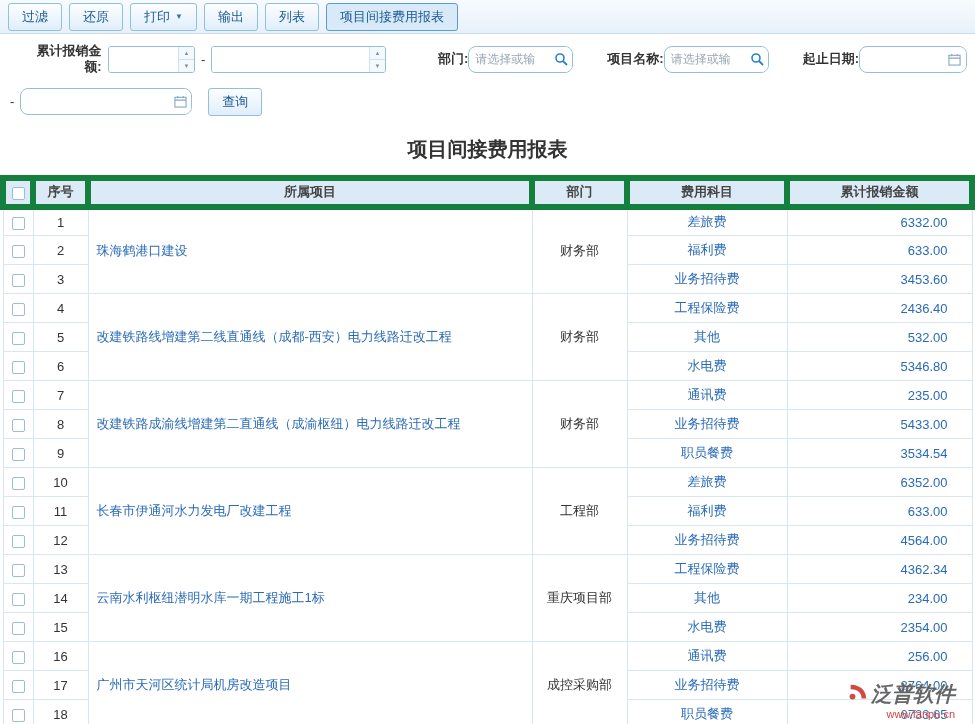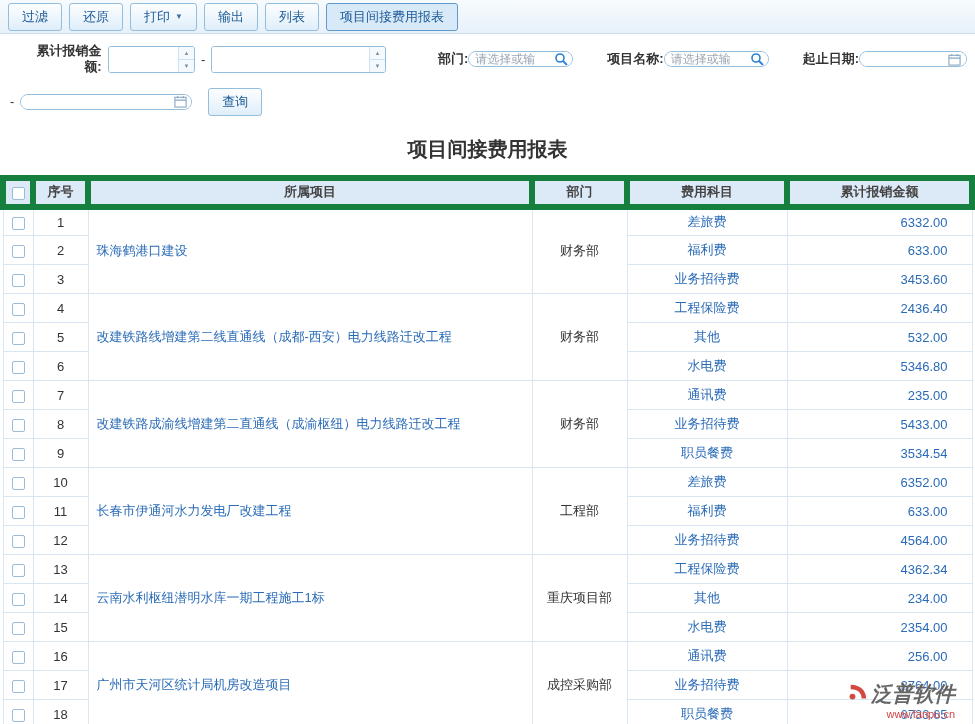--- a/index.html
+++ b/index.html
@@ -49,21 +49,21 @@
     padding: 0 6px; font-size: 13px; font-family: inherit;
   }
   .spin-col { display: flex; flex-direction: column; border-left: 1px solid #cfe2f1; width: 16px; }
   .spin-btn {
     flex: 1; display: flex; align-items: center; justify-content: center;
     font-size: 6px; color: #7a93ab; background: #f4f9fd; cursor: pointer;
   }
   .spin-btn + .spin-btn { border-top: 1px solid #cfe2f1; }
 
   .search-input, .date-input {
-    display: inline-flex; align-items: center; height: 16px;
+    display: inline-flex; align-items: center; height: 27px;
     border: 1px solid #93bede; border-radius: 8px; background: #fff; overflow: hidden;
   }
   .search-input input, .date-input input {
     border: none; outline: none; flex: 1; min-width: 0;
     padding: 0 6px; font-size: 12px; font-family: inherit;
   }
   .search-input input::placeholder { color: #9aa7b4; }
   .icon-btn {
     display: flex; align-items: center; justify-content: center;
     width: 22px; height: 100%; cursor: pointer; background: #fff;

